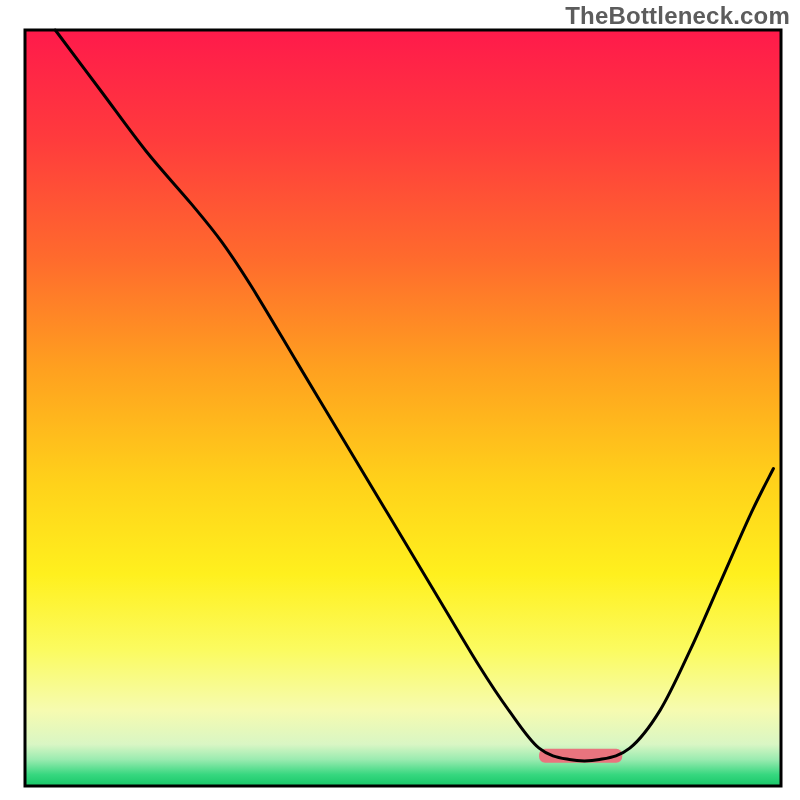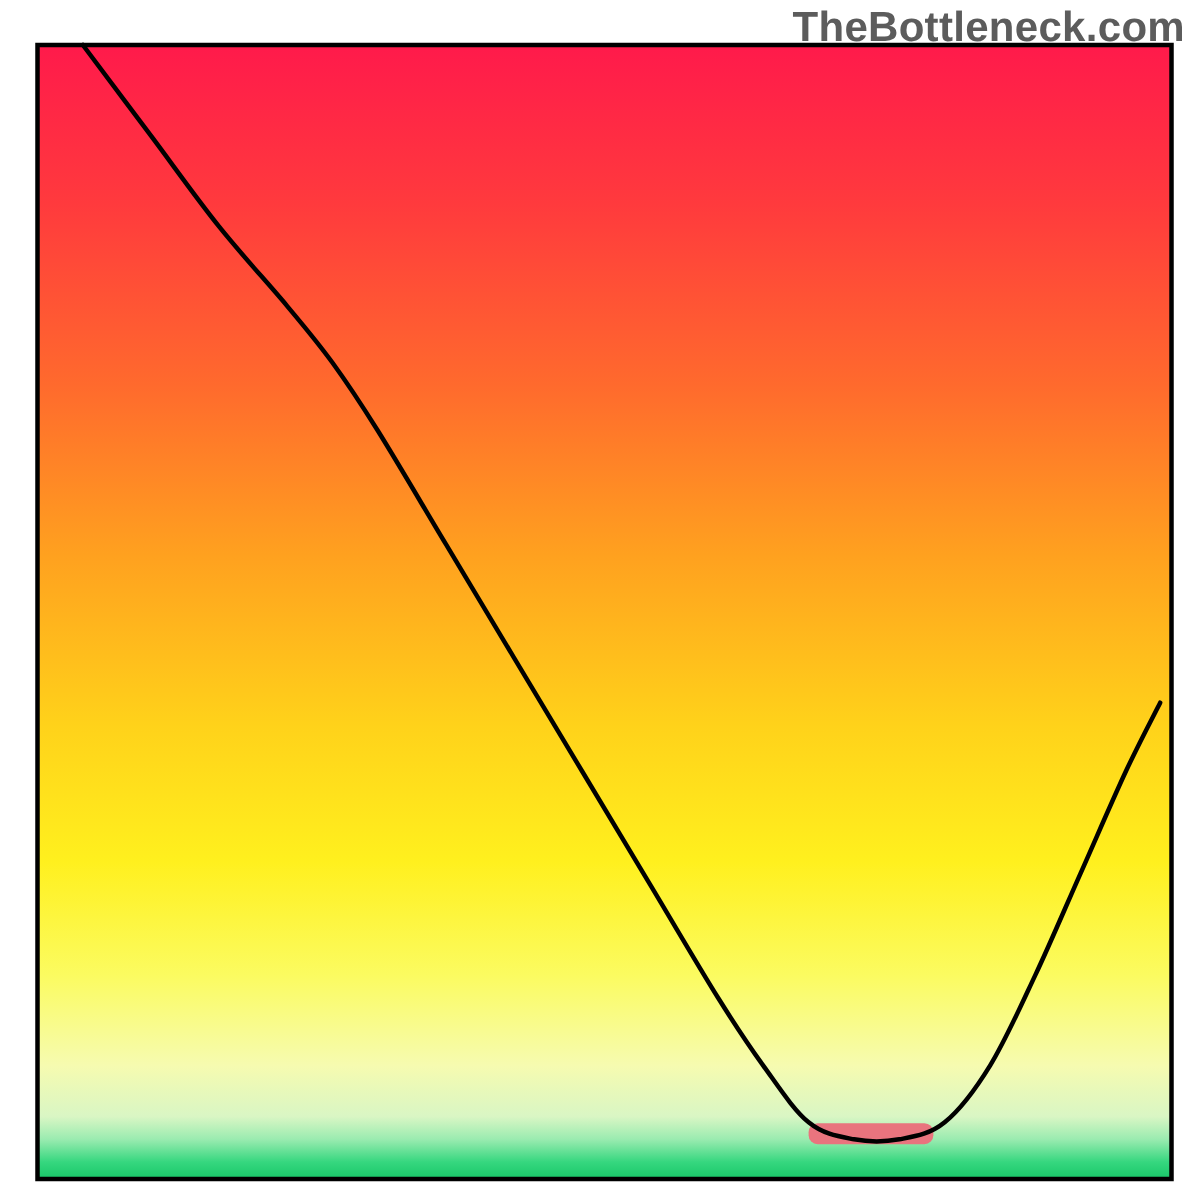--- a/index.html
+++ b/index.html
@@ -13,21 +13,21 @@
   .chart-wrap {
     position: relative;
     width: 800px;
     height: 800px;
   }
   .attribution {
     position: absolute;
     top: 2px;
     right: 10px;
     font-family: Arial, Helvetica, sans-serif;
-    font-size: 28px;
+    font-size: 24px;
     font-weight: 600;
     color: #5c5c5c;
     letter-spacing: 0.2px;
   }
   svg {
     display: block;
   }
 </style>
 </head>
 <body>

